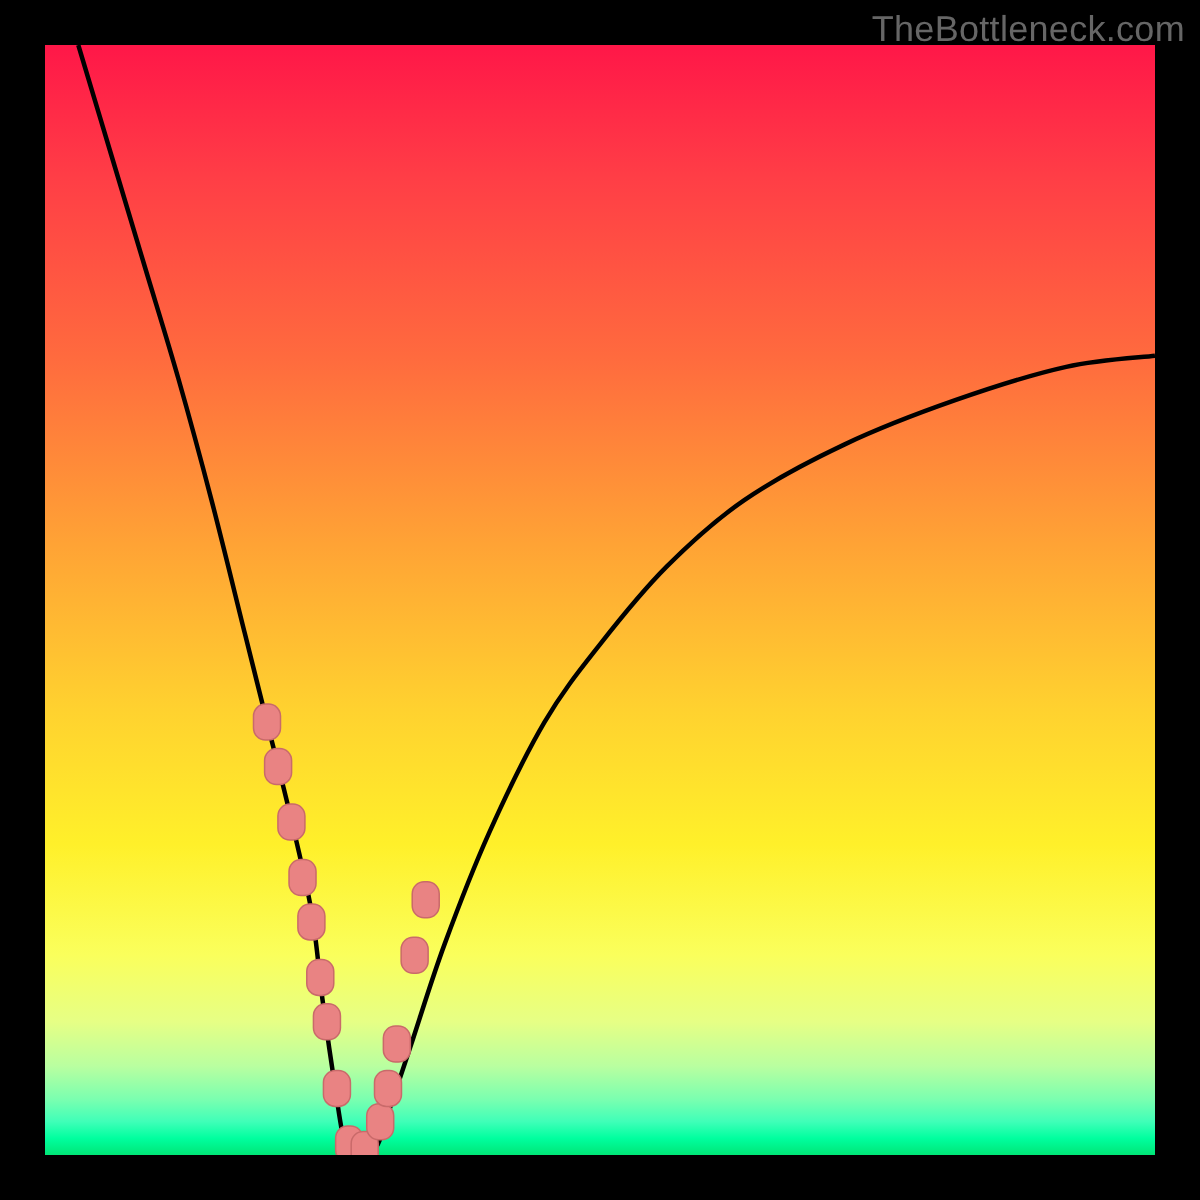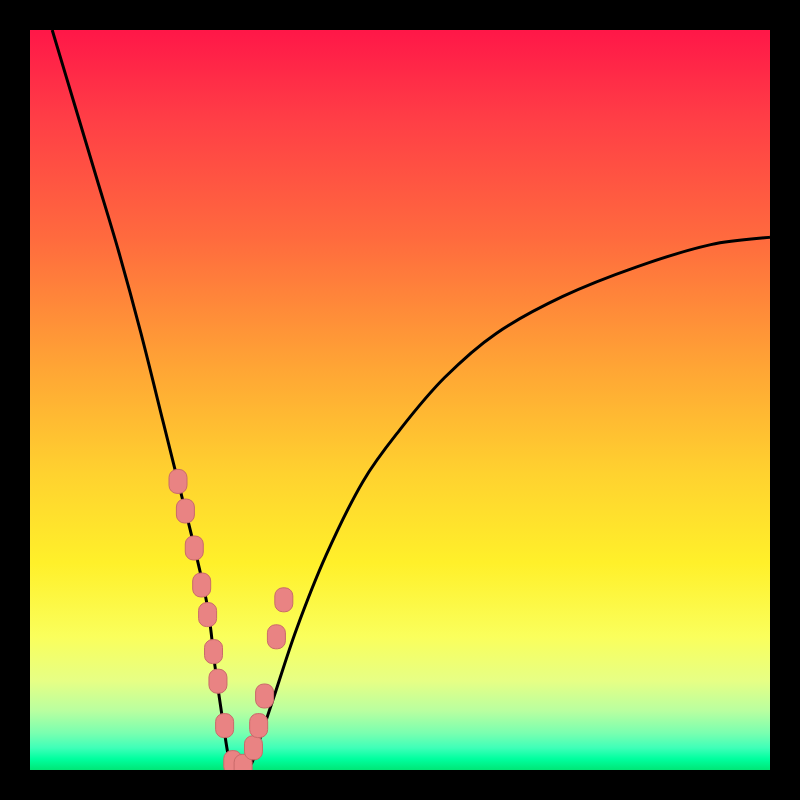--- a/index.html
+++ b/index.html
@@ -79,13 +79,14 @@
           <rect x="204.12000000000003" y="724.3" width="18" height="24" rx="8" ry="8" fill="#e98383" stroke="#c96a6a" stroke-width="1"></rect>
           <rect x="214.48" y="705.8" width="18" height="24" rx="8" ry="8" fill="#e98383" stroke="#c96a6a" stroke-width="1"></rect>
           <rect x="219.66" y="683.6" width="18" height="24" rx="8" ry="8" fill="#e98383" stroke="#c96a6a" stroke-width="1"></rect>
           <rect x="225.58" y="654" width="18" height="24" rx="8" ry="8" fill="#e98383" stroke="#c96a6a" stroke-width="1"></rect>
           <rect x="237.41999999999996" y="594.8" width="18" height="24" rx="8" ry="8" fill="#e98383" stroke="#c96a6a" stroke-width="1"></rect>
           <rect x="244.82" y="557.8" width="18" height="24" rx="8" ry="8" fill="#e98383" stroke="#c96a6a" stroke-width="1"></rect>
         </g>
     </svg>
   </div>
 
+  <div class="watermark">TheBottleneck.com</div>
 </div>
 
 </body></html>

